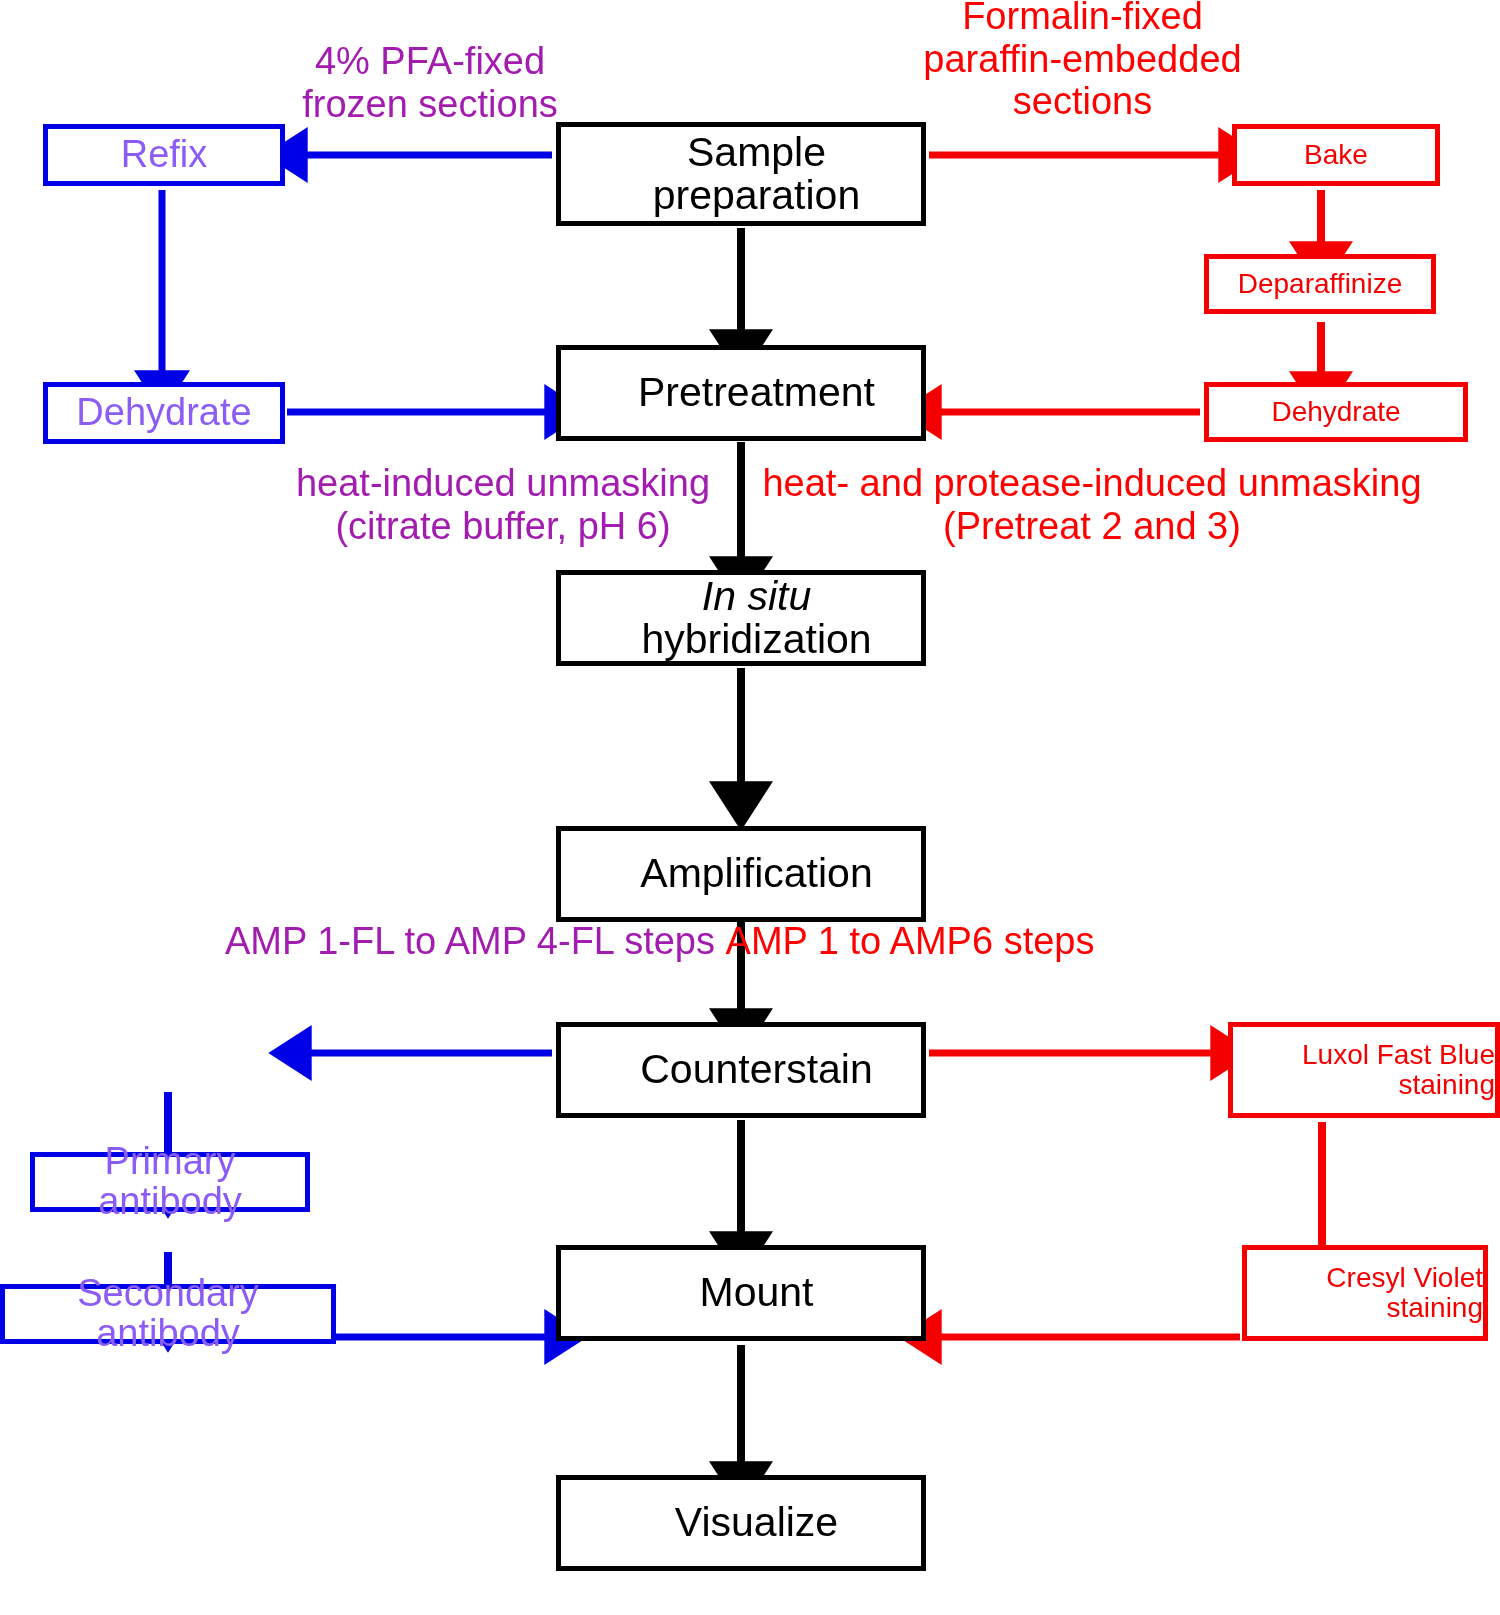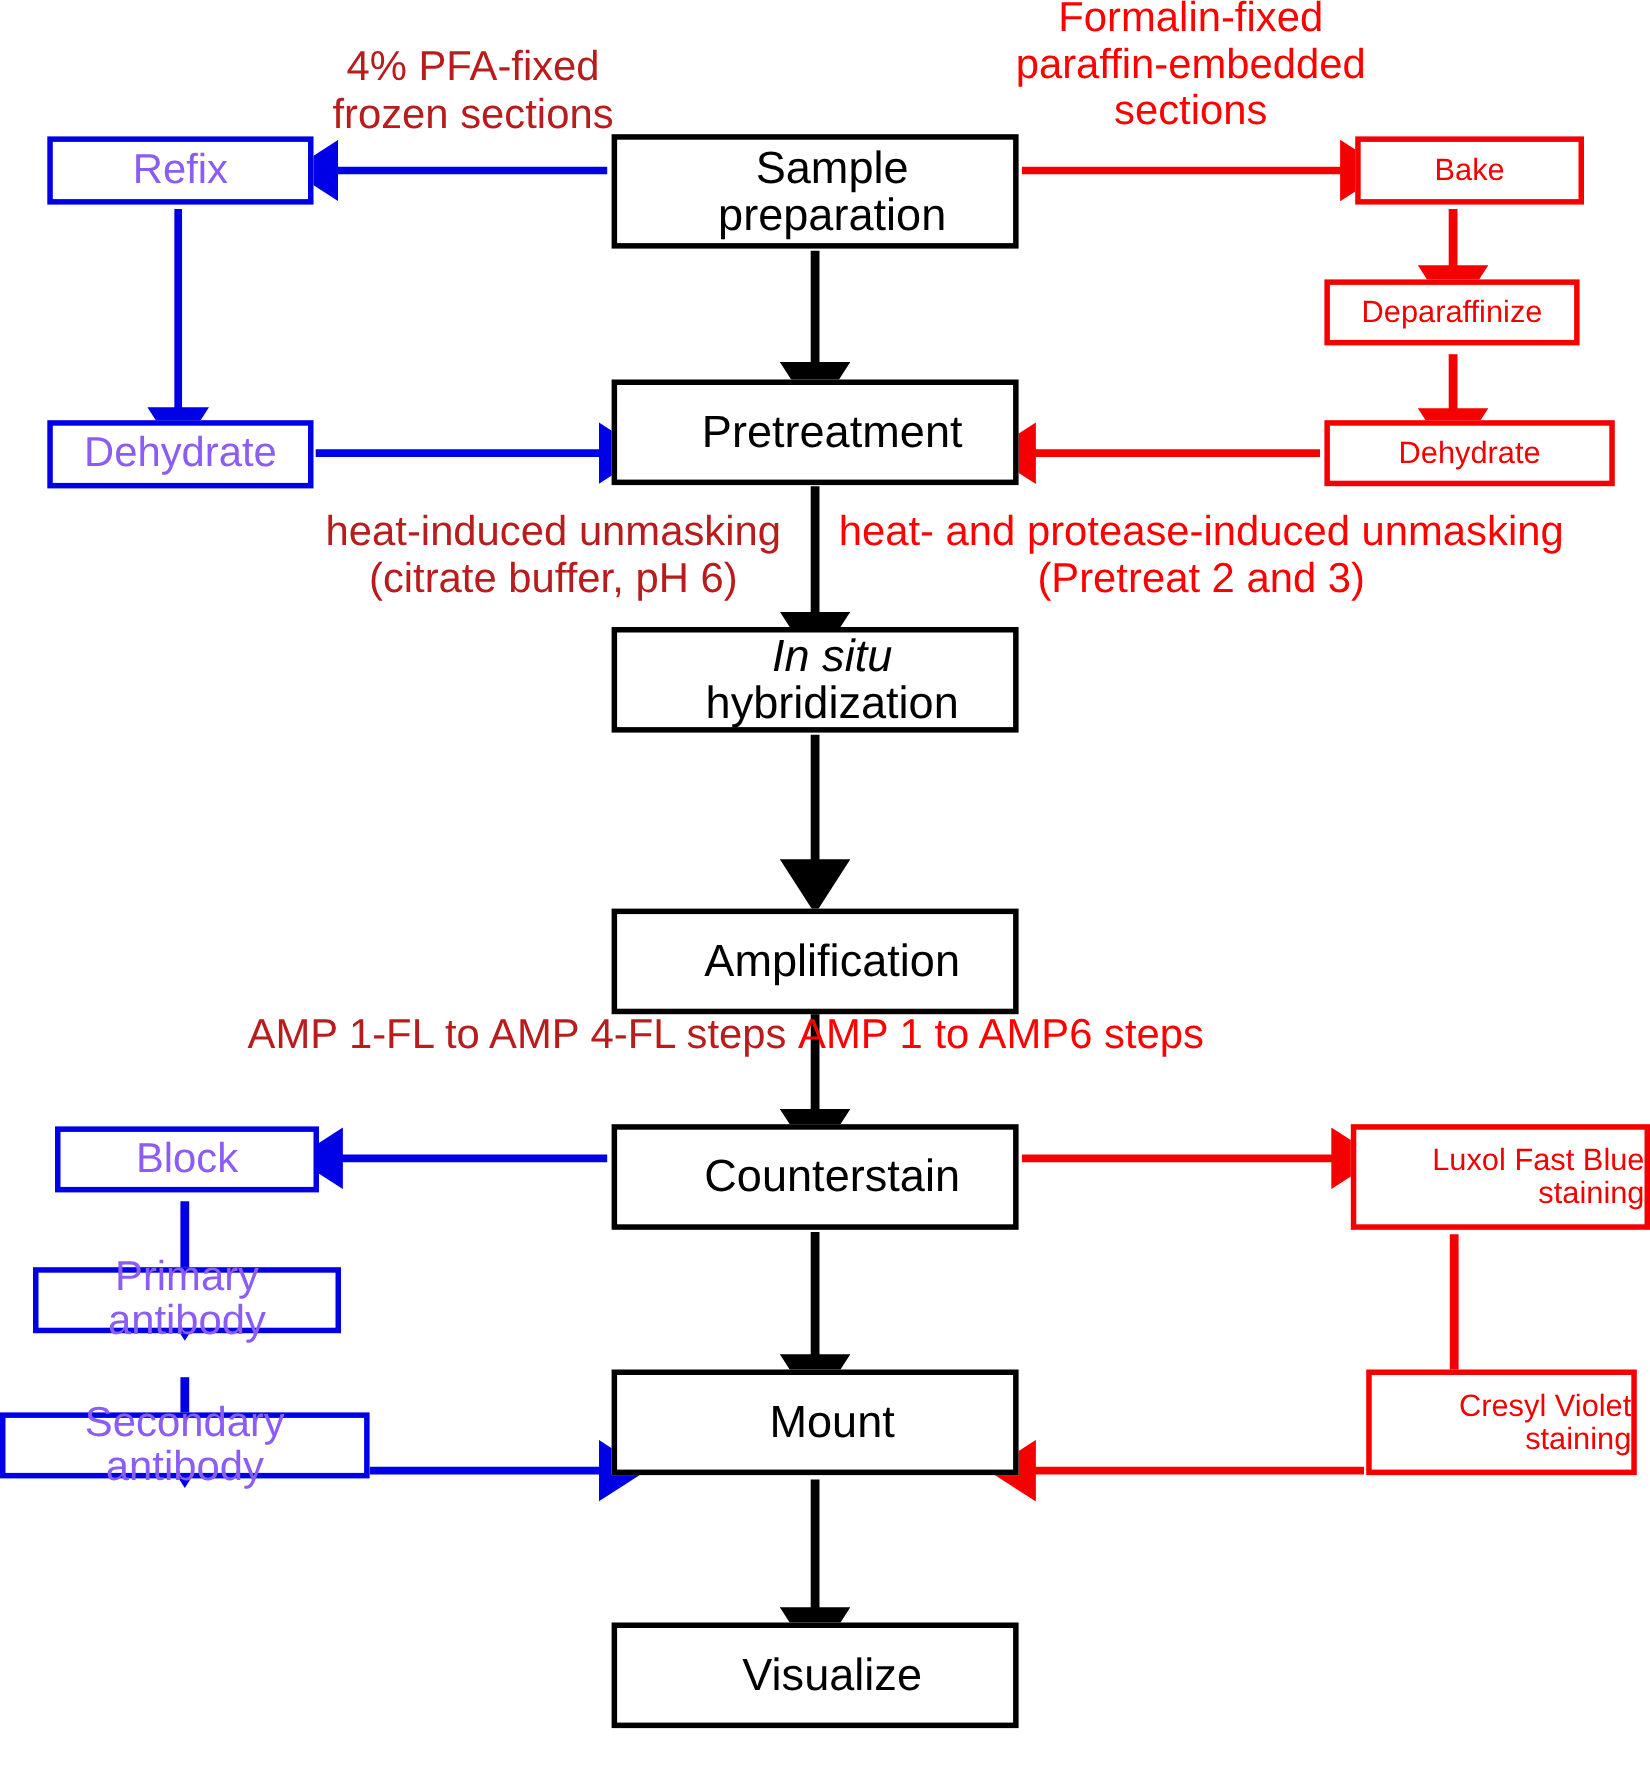--- a/index.html
+++ b/index.html
@@ -45,21 +45,21 @@
   .node.two-line { line-height: 1.07; text-align: right; }
 
   
   .annot {
     position: absolute;
     text-align: center;
     line-height: 1.12;
     white-space: pre-line;
     font-size: 38px;
   }
-  .annot.blue { color: #b91c1c; }
+  .annot.blue { color: #a21caf; }
   .annot.red  { color: #ff0000; }
 
   
   #edges {
     position: absolute;
     left: 0; top: 0;
     width: 1500px;
     height: 1615px;
     pointer-events: none;
   }
@@ -154,21 +154,20 @@
   <div class="node black" style="left:556px; top:1022px; width:370px; height:96px;">Counterstain</div>
 
   <div class="node black" style="left:556px; top:1245px; width:370px; height:96px;">Mount</div>
 
   <div class="node black" style="left:556px; top:1475px; width:370px; height:96px;">Visualize</div>
 
   <div class="node blue" style="left:43px; top:124px; width:242px; height:62px;">Refix</div>
 
   <div class="node blue" style="left:43px; top:382px; width:242px; height:62px;">Dehydrate</div>
 
-  <div class="node blue" style="left:50px; top:1024px; width:240px; height:60px;">Block</div>
 
   <div class="node blue" style="left:30px; top:1152px; width:280px; height:60px;">Primary antibody</div>
 
   <div class="node blue" style="left:0px; top:1284px; width:336px; height:60px;">Secondary antibody</div>
 
   <div class="node red" style="left:1232px; top:124px; width:208px; height:62px;">Bake</div>
 
   <div class="node red" style="left:1204px; top:254px; width:232px; height:60px;">Deparaffinize</div>
 
   <div class="node red" style="left:1204px; top:382px; width:264px; height:60px;">Dehydrate</div>

